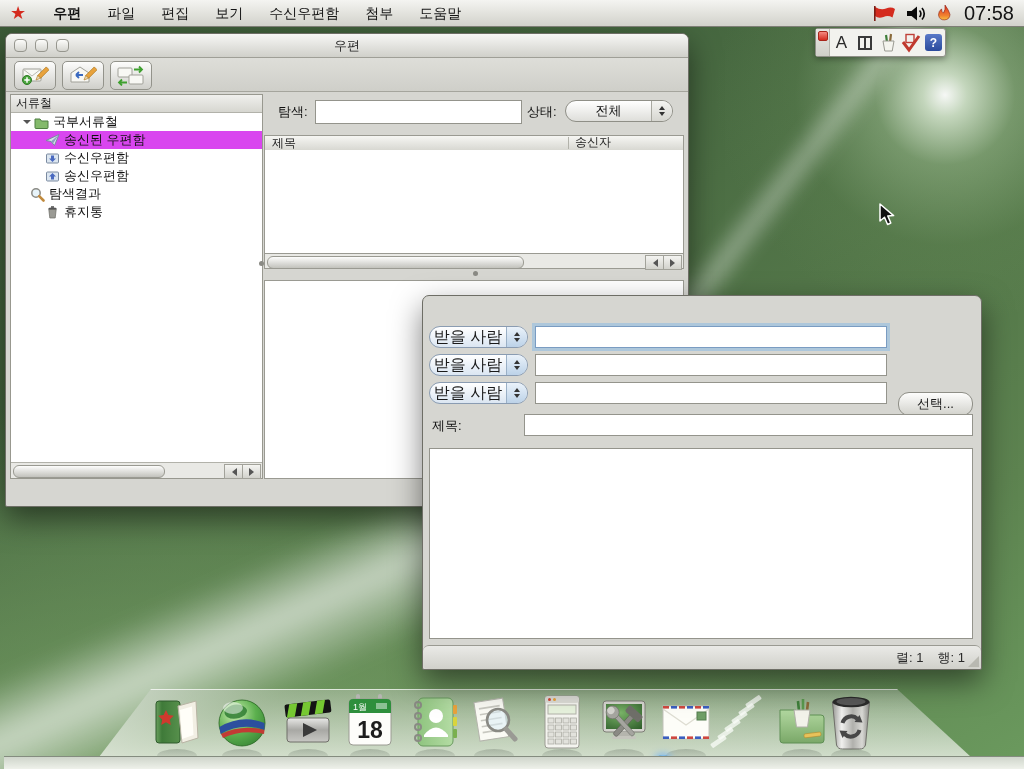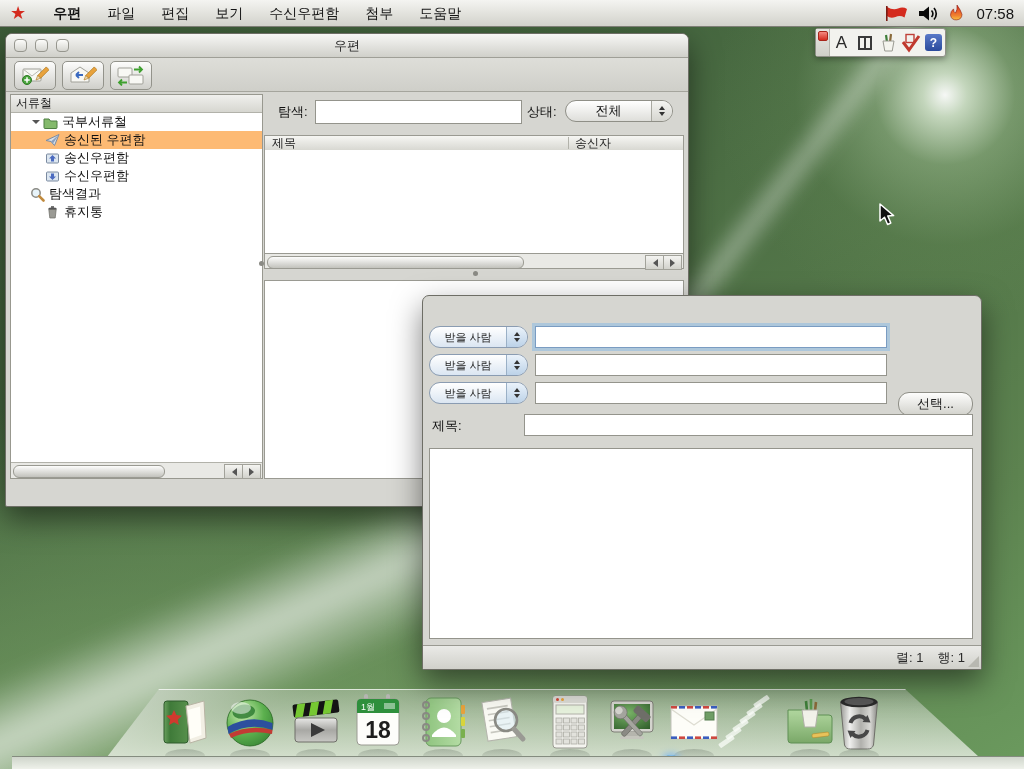--- a/index.html
+++ b/index.html
@@ -20,21 +20,21 @@
     transform:rotate(-52deg);filter:blur(8px);opacity:.7;}
   
   .menubar{position:absolute;left:0;top:0;width:1024px;height:26px;
     background:linear-gradient(#f4f4f1,#d2d2cb);border-bottom:1px solid #7e7e76;
     display:flex;align-items:center;z-index:40;font-size:14px;color:#141414;}
   .mb-star{font-size:18px;color:#d42b1e;margin:0 14px 0 10px;line-height:1;}
   .mb-item{padding:0 13px;line-height:26px;}
   .mb-item.first{font-weight:bold;}
   .mb-spacer{flex:1;}
   .tray{display:flex;align-items:center;gap:10px;margin-right:10px;}
-  .clock{font-size:15px;margin-left:2px;}
+  .clock{font-size:20px;margin-left:2px;}
   
   .palette{position:absolute;left:815px;top:28px;height:27px;z-index:45;
     background:#f2f2ee;border:1px solid #8f8f87;border-radius:3px;
     display:flex;align-items:center;box-shadow:0 2px 6px rgba(0,0,0,.35);}
   .pal-grip{width:13px;height:27px;background:linear-gradient(#e8e8e4,#cfcfc8);
     border-right:1px solid #b5b5ad;position:relative;}
   .pal-grip .dot{position:absolute;left:2px;top:2px;width:8px;height:8px;border-radius:2px;
     background:linear-gradient(#f48a80,#d42b1e);border:1px solid #a8251a;}
   .pal-btn{width:23px;height:25px;display:flex;align-items:center;justify-content:center;}
   .pal-A{font-size:17px;color:#2a2a2a;}
@@ -66,25 +66,25 @@
     font-size:13px;color:#2a2a2a;line-height:23px;}
   #mailwin .statusbar{padding-left:10px;border-radius:0 0 2px 2px;}
   
   .tree{position:absolute;left:4px;top:60px;width:251px;bottom:27px;
     background:#fff;border:1px solid #98988f;}
   .tree-head{height:17px;background:linear-gradient(#f0f0ed,#d6d6d0);
     border-bottom:1px solid #b2b2aa;font-size:12px;color:#222;padding-left:5px;line-height:17px;}
   .titem{height:18px;display:flex;align-items:center;font-size:13px;color:#111;white-space:nowrap;}
   .titem .disc{width:0;height:0;border:4.5px solid transparent;border-top-color:#555;
     margin:3px 3px 0 6px;}
-  .titem.l0{padding-left:15px;}
+  .titem.l0{padding-left:6px;}
   .titem.l0.nodisc{padding-left:19px;}
   .titem.l1{padding-left:34px;}
   .titem svg{margin-right:4px;flex:0 0 auto;}
-  .titem.sel{background:#fdba74;}
+  .titem.sel{background:#d946ef;}
   .tree-hscroll{position:absolute;left:0;right:0;bottom:0;height:15px;
     background:#e9e9e5;border-top:1px solid #b2b2aa;}
   
   .thumb{position:absolute;top:2px;height:11px;border-radius:6px;
     background:linear-gradient(#fdfdfc,#c2c2bc);border:1px solid #9a9a92;}
   .sb-arrows{position:absolute;top:1px;right:1px;display:flex;}
   .sb-btn{width:17px;height:13px;background:linear-gradient(#f4f4f1,#d2d2cc);
     border:1px solid #a2a29a;display:flex;align-items:center;justify-content:center;}
   .sb-btn + .sb-btn{border-left:none;}
   .tri-l{width:0;height:0;border:4px solid transparent;border-right:5px solid #555;margin-right:3px;}
@@ -101,53 +101,53 @@
   .sel-status .val{flex:1;text-align:center;font-size:13px;}
   .stepper{width:20px;align-self:stretch;border-left:1px solid #a8a8a0;
     display:flex;flex-direction:column;align-items:center;justify-content:center;gap:2px;
     background:linear-gradient(#f4f4f1,#d6d6d0);border-radius:0 10px 10px 0;}
   .tri-up{width:0;height:0;border:3.5px solid transparent;border-bottom:4.5px solid #333;}
   .tri-dn{width:0;height:0;border:3.5px solid transparent;border-top:4.5px solid #333;}
   .list-head{position:absolute;left:0;right:0;top:41px;height:16px;
     background:linear-gradient(#f6f6f3,#d8d8d2);border:1px solid #9a9a92;
     font-size:12px;color:#222;box-sizing:border-box;}
   .list-head .c1{position:absolute;left:7px;top:0;line-height:15px;}
-  .list-head .c2{position:absolute;left:310px;top:0;line-height:15px;}
+  .list-head .c2{position:absolute;left:310px;top:0;line-height:15px;font-family:Liberation Mono, monospace;}
   .list-head .cdiv{position:absolute;left:303px;top:1px;bottom:1px;width:1px;background:#b2b2aa;}
   .list-body{position:absolute;left:0;right:0;top:56px;height:104px;
     background:#fff;border:1px solid #9a9a92;border-top:none;box-sizing:border-box;}
   .list-hscroll{position:absolute;left:0;right:0;top:160px;height:15px;
     background:#e9e9e5;border:1px solid #9a9a92;border-top:none;box-sizing:border-box;}
   .split-dot{width:5px;height:5px;border-radius:50%;background:#8a8a84;position:absolute;}
   .preview{position:absolute;left:0;right:0;top:186px;bottom:0;
     background:#fff;border:1px solid #9a9a92;}
   .vdot{position:absolute;left:253px;top:227px;}
   
   #compwin{left:422px;top:295px;width:558px;height:373px;z-index:20;}
   .crow{position:absolute;left:6px;height:22px;display:flex;}
   .rcpt{width:99px;height:22px;border-radius:11px;border:1px solid #8a9cb2;
     background:linear-gradient(#ffffff,#dbe6f2);display:flex;align-items:center;box-sizing:border-box;}
-  .rcpt .val{flex:1;text-align:center;font-size:11px;color:#1a1a1a;}
+  .rcpt .val{flex:1;text-align:center;font-size:16px;color:#1a1a1a;}
   .rcpt .stepper{background:linear-gradient(#eaf2fa,#bcd2e8);border-left:1px solid #9ab0c6;}
   .cinput{margin-left:7px;width:352px;height:22px;background:#fff;
     border:1px solid #94948c;box-sizing:border-box;}
   .cinput.focused{border:1px solid #7a9cc2;box-shadow:0 0 0 3px rgba(150,190,225,.65);}
   .btn-select{position:absolute;left:475px;width:73px;height:22px;border-radius:11px;
     border:1px solid #8f8f87;background:linear-gradient(#fdfdfc,#d2d2cc);
     font-size:13px;color:#1a1a1a;display:flex;align-items:center;justify-content:center;}
   .subj-label{position:absolute;left:9px;top:121px;font-size:13px;color:#111;}
   .subj-input{position:absolute;left:101px;top:118px;width:449px;height:22px;
     background:#fff;border:1px solid #94948c;box-sizing:border-box;}
   .cbody{position:absolute;left:6px;top:152px;width:544px;height:191px;
     background:#fff;border:1px solid #94948c;box-sizing:border-box;}
-  #compwin .statusbar{display:flex;justify-content:flex-end;gap:14px;padding-right:16px;}
+  #compwin .statusbar{display:flex;justify-content:flex-end;gap:14px;padding-right:16px;border-radius:6px;}
   .grip{position:absolute;right:2px;bottom:2px;width:0;height:0;
     border-left:11px solid transparent;border-bottom:11px solid #b5b5ad;opacity:.9;}
   
-  .dock{position:absolute;left:12px;bottom:0;width:856px;height:100px;z-index:5;}
+  .dock{position:absolute;left:4px;bottom:0;width:856px;height:100px;z-index:5;}
   .shelf{position:absolute;left:95px;bottom:12px;width:872px;height:68px;
     background:linear-gradient(rgba(205,212,202,.40),rgba(238,242,234,.78));
     clip-path:polygon(52px 0,798px 0,872px 100%,0 100%);
     box-shadow:inset 0 1px 0 rgba(255,255,255,.7);}
   .floor{position:absolute;left:0;bottom:0;width:1024px;height:12px;
     background:linear-gradient(#cfd5cb,#eef1ea);border-top:1px solid rgba(105,115,100,.8);}
   .ditem{position:absolute;bottom:18px;width:52px;height:58px;}
   .ditem svg{display:block;}
   .ditem::after{content:"";position:absolute;top:56px;left:6px;right:6px;height:14px;
     background:linear-gradient(rgba(90,100,88,.30),rgba(90,100,88,0));border-radius:50%;}
@@ -320,30 +320,30 @@
     <div class="titem l1 sel">
       <svg width="15" height="14">
         <polygon points="1,7.5 14,1.5 9.5,12.5 6,8.5" fill="#d7e0ea" stroke="#7a8aa0"></polygon>
         <polygon points="6,8.5 14,1.5 8,10.5" fill="#8aa0c0"></polygon>
       </svg>
       <span>송신된 우편함</span>
     </div>
     <div class="titem l1">
       <svg width="15" height="14">
         <rect x="1.5" y="3" width="12" height="9" rx="1" fill="#dce6f0" stroke="#7a8aa0"></rect>
-        <polygon points="7.5,4 11,7.5 9,7.5 9,10.5 6,10.5 6,7.5 4,7.5" fill="#4a6ac0"></polygon>
-      </svg>
-      <span>송신우편함</span>
+        <polygon points="7.5,11 4,7.5 6,7.5 6,4.5 9,4.5 9,7.5 11,7.5" fill="#4a6ac0"></polygon>
+      </svg>
+      <span>수신우편함</span>
     </div>
     <div class="titem l1">
       <svg width="15" height="14">
         <rect x="1.5" y="3" width="12" height="9" rx="1" fill="#dce6f0" stroke="#7a8aa0"></rect>
-        <polygon points="7.5,11 4,7.5 6,7.5 6,4.5 9,4.5 9,7.5 11,7.5" fill="#4a6ac0"></polygon>
-      </svg>
-      <span>수신우편함</span>
+        <polygon points="7.5,4 11,7.5 9,7.5 9,10.5 6,10.5 6,7.5 4,7.5" fill="#4a6ac0"></polygon>
+      </svg>
+      <span>송신우편함</span>
     </div>
     <div class="titem l0 nodisc">
       <svg width="15" height="15">
         <circle cx="6" cy="6" r="4.2" fill="rgba(215,235,245,.6)" stroke="#8a8a84" stroke-width="1.5"></circle>
         <line x1="9.2" y1="9.2" x2="13.5" y2="13.5" stroke="#c08a3e" stroke-width="2.6" stroke-linecap="round"></line>
       </svg>
       <span>탐색결과</span>
     </div>
     <div class="titem l1">
       <svg width="15" height="14">

